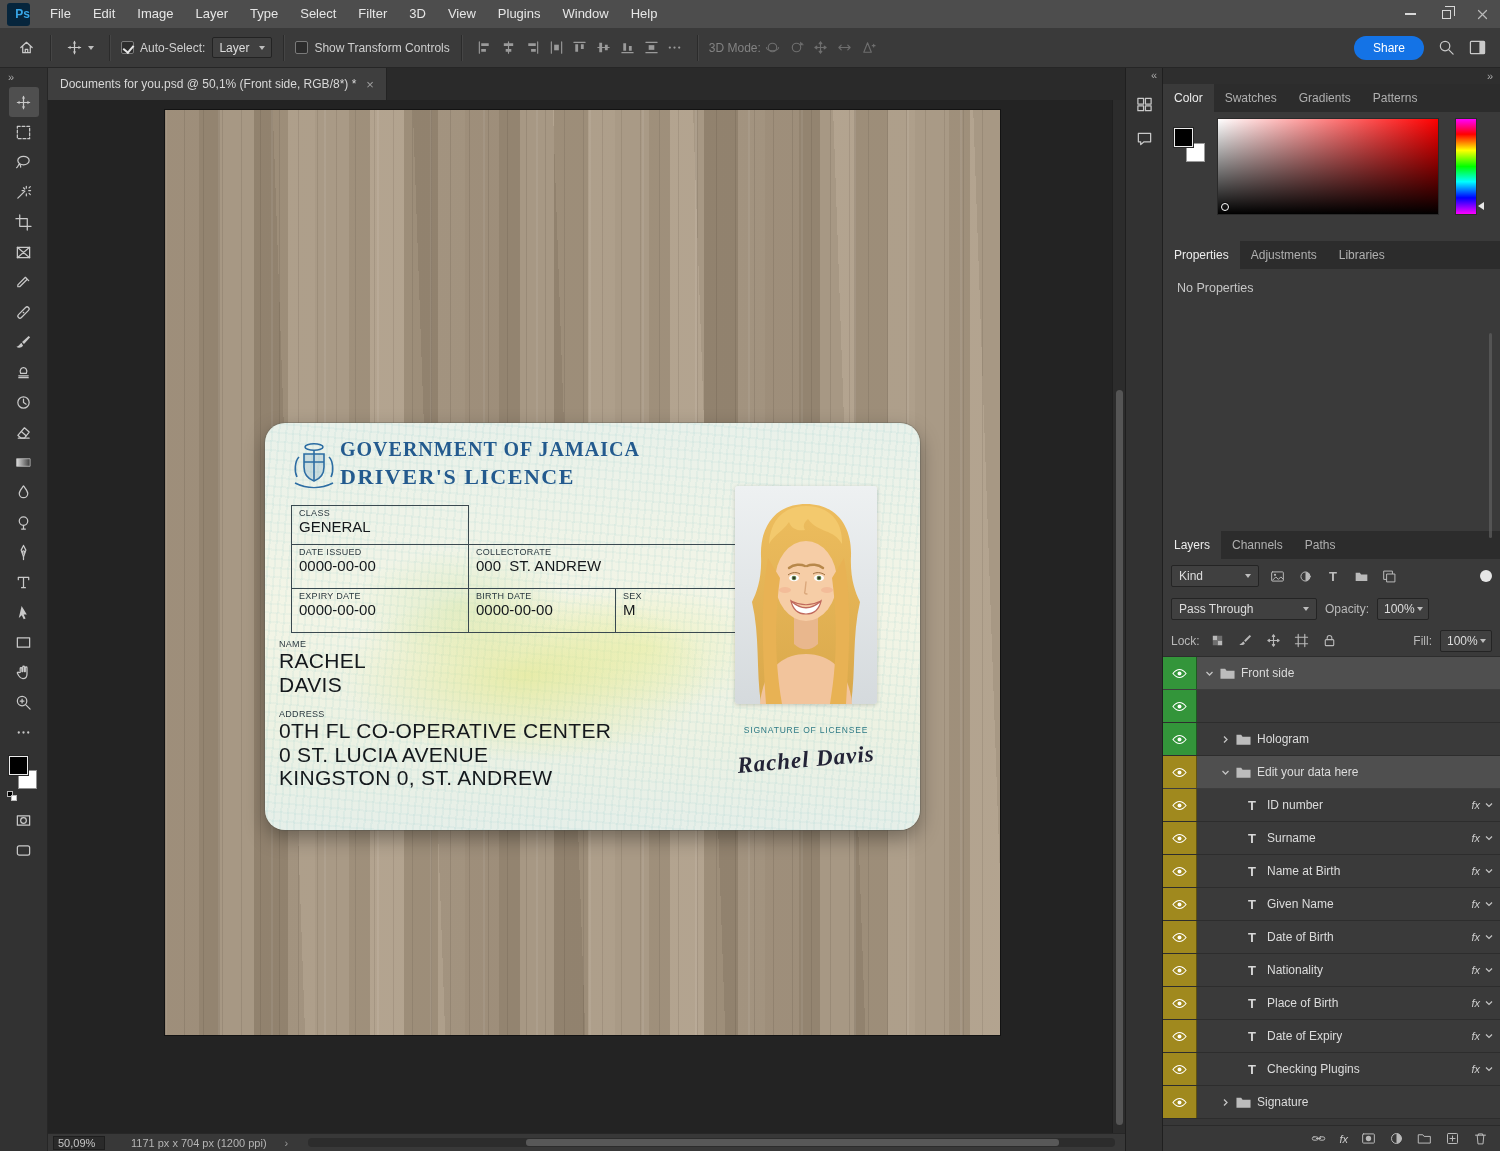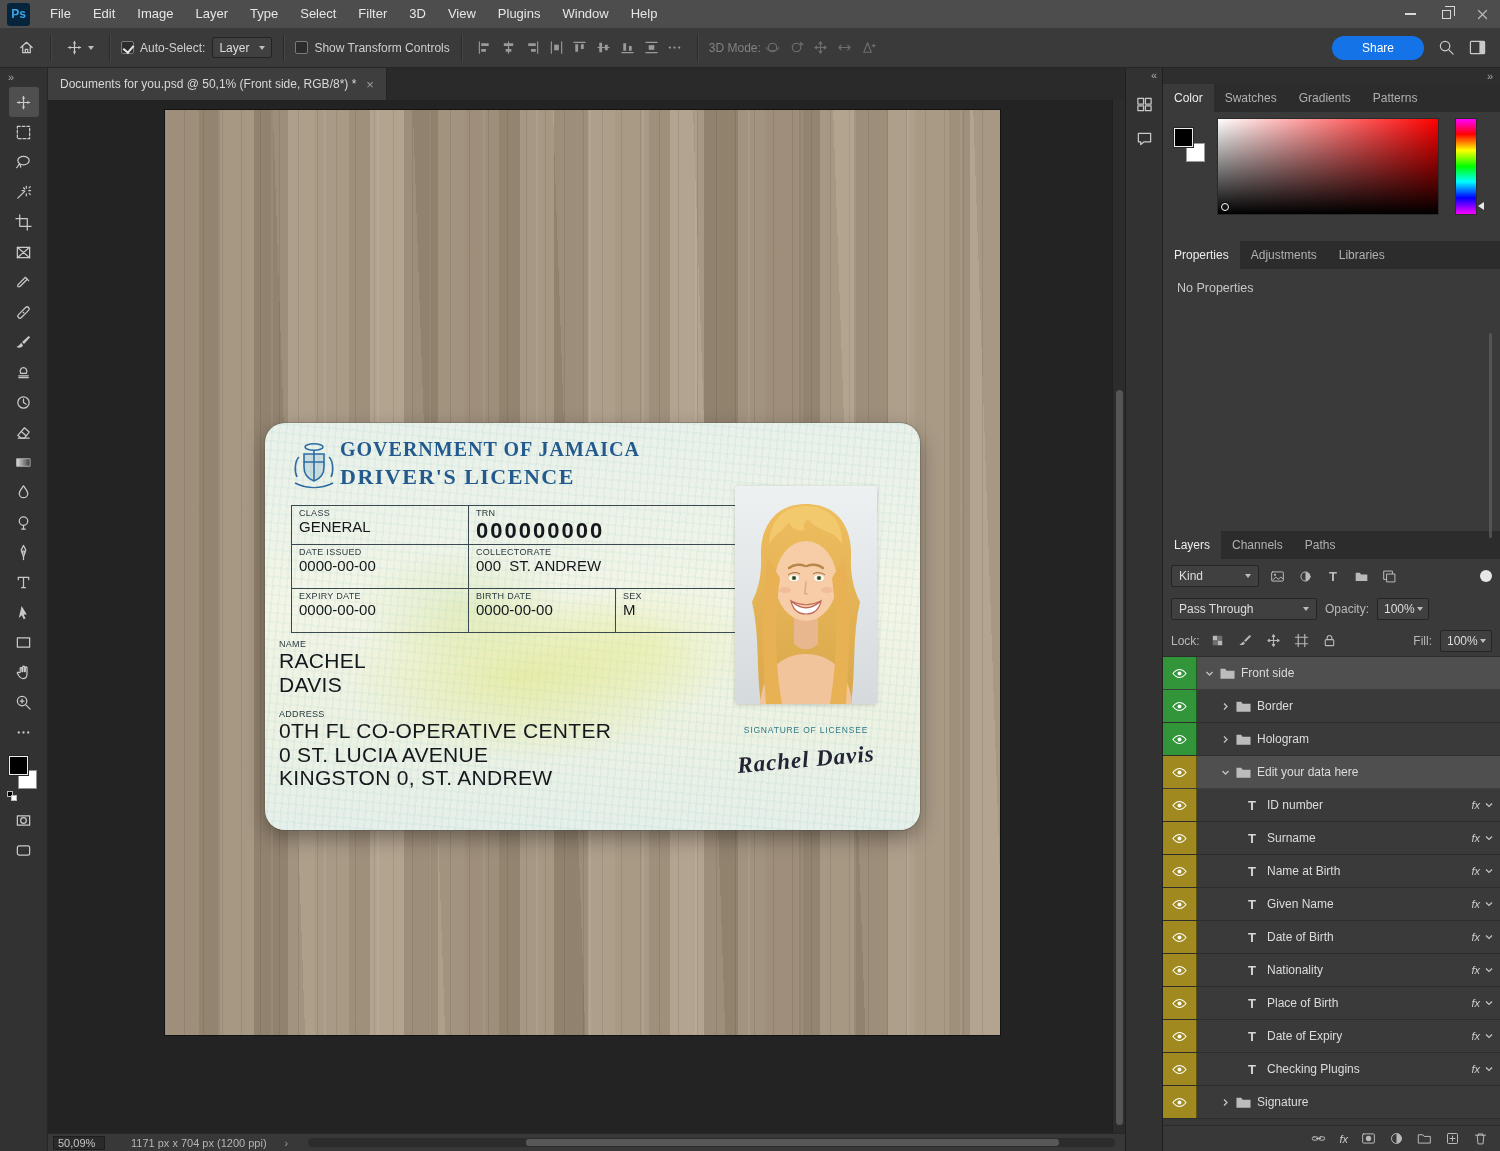--- a/index.html
+++ b/index.html
@@ -5,41 +5,41 @@
 *{box-sizing:border-box;margin:0;padding:0}
 html,body{width:1500px;height:1151px;overflow:hidden}
 body{font-family:"Liberation Sans",sans-serif;background:#232323;position:relative;color:#ddd}
 svg{display:block}
 .svgi{width:17px;height:17px;stroke:#c9c9c9;fill:none;stroke-width:1.3;stroke-linecap:round;stroke-linejoin:round}
 .svgs{width:15px;height:15px;stroke:#b9b9b9;fill:none;stroke-width:1.2;stroke-linecap:round;stroke-linejoin:round}
 .dim{stroke:#9a9a9a}.dis{stroke:#6e6e6e}
 
 
 .menubar{position:absolute;left:0;top:0;width:1500px;height:28px;background:#4d4d4d;display:flex;align-items:center;z-index:9}
-.ps-logo{width:23px;height:23px;background:#06253c;color:#38a7e8;font-size:12px;font-weight:bold;border-radius:3px;display:flex;align-items:center;justify-content:center;margin:0 9px 0 7px}
+.ps-logo{width:23px;height:23px;background:#06253c;color:#38a7e8;font-size:12px;font-weight:bold;border-radius:3px;display:flex;align-items:center;justify-content:flex-end;margin:0 9px 0 7px}
 .menu-item{font-size:13px;color:#e6e6e6;padding:0 11px;line-height:28px;cursor:default}
 .win-controls{margin-left:auto;display:flex;height:100%}
 .wc{width:36px;display:flex;align-items:center;justify-content:center}
 .wc-min{width:11px;height:2px;background:#d8d8d8}
 .wc-rest{width:9px;height:9px;border:1.4px solid #d8d8d8;position:relative}
 .wc-rest:before{content:"";position:absolute;left:2px;top:-5px;width:9px;height:9px;border:1.4px solid #d8d8d8;border-bottom:none;border-left:none}
 
 
 .optionsbar{position:absolute;left:0;top:28px;width:1500px;height:40px;background:#3a3a3a;border-bottom:1px solid #262626;display:flex;align-items:center;padding-left:14px}
 .vsep{width:1px;height:26px;background:#2b2b2b;box-shadow:1px 0 0 rgba(255,255,255,.06);margin:0 11px}
 .obtn{display:flex;align-items:center;gap:3px;padding:4px}
 .dd-tri{width:0;height:0;border-left:3.5px solid transparent;border-right:3.5px solid transparent;border-top:4px solid #bdbdbd;margin-left:2px}
 .chk{width:13px;height:13px;border:1px solid #7a7a7a;background:#2c2c2c;border-radius:2px;position:relative;margin-right:6px}
 .chk.on:after{content:"";position:absolute;left:3px;top:0.5px;width:5px;height:8px;border:solid #e8e8e8;border-width:0 2px 2px 0;transform:rotate(40deg)}
 .olabel{font-size:12px;color:#cfcfcf}
 .olabel.gray{color:#828282}
 .oselect{display:flex;align-items:center;height:21px;background:#404040;border:1px solid #232323;border-radius:2px;padding:0 6px;margin-left:7px;font-size:12px;color:#ddd;gap:8px}
 .alset{display:flex;align-items:center;gap:9px;margin:0 4px}
 .right-cluster{margin-left:auto;display:flex;align-items:center;gap:14px;padding-right:14px}
-.share-btn{background:#1473e6;color:#fff;font-size:12px;border:none;border-radius:13px;padding:5px 30px;cursor:pointer}
+.share-btn{background:#1473e6;color:#fff;font-size:12px;border:none;border-radius:13px;padding:5px 19px;cursor:pointer}
 
 
 .toolbar{position:absolute;left:0;top:68px;width:48px;height:1083px;background:#323232;border-right:1px solid #262626;display:flex;flex-direction:column;align-items:center;padding-top:2px}
 .tb-collapse{font-size:11px;color:#a9a9a9;height:17px;line-height:15px;width:100%;text-align:left;padding-left:8px;letter-spacing:-1px}
 .tool{width:30px;height:30px;display:flex;align-items:center;justify-content:center;border-radius:3px}
 .tool.active{background:#4f4f4f}
 .fgbg{position:relative;width:34px;height:46px;margin:8px 0 4px}
 .bg-sw{position:absolute;left:11px;top:15px;width:19px;height:19px;background:#fff;border:1px solid #8f8f8f}
 .fg-sw{position:absolute;left:2px;top:1px;width:19px;height:19px;background:#000;border:1px solid #ececec;box-shadow:0 0 0 1px #262626}
 .mini-sw{position:absolute;left:0;bottom:0;width:10px;height:10px}
@@ -471,24 +471,20 @@
         <div class="ctitles">
           <div class="ct1">GOVERNMENT OF JAMAICA</div>
           <div class="ct2">DRIVER'S LICENCE</div>
         </div>
         <div class="ctable">
           <div class="trow" style="height:40px">
             <div class="tcell" style="width:178px">
                 <span class="flabel">CLASS</span>
                 <span class="fval">GENERAL</span>
               </div>
-            <div class="tcell" style="flex:1">
-                <span class="flabel">TRN</span>
-                <span class="fval trn">000000000</span>
-              </div>
           </div>
           <div class="trow" style="height:44px">
             <div class="tcell" style="width:178px">
                 <span class="flabel">DATE ISSUED</span>
                 <span class="fval">0000-00-00</span>
               </div>
             <div class="tcell" style="flex:1">
                 <span class="flabel">COLLECTORATE</span>
                 <span class="fval">000  ST. ANDREW</span>
               </div>
@@ -736,29 +732,20 @@
         </div>
       </div>
 
       <div class="lrow">
         <div class="eye-cell green">
             <svg class="svgs" width="16" height="10" viewBox="0 0 16 10">
               <path d="M1 5q7-8.5 14 0q-7 8.5-14 0z" stroke="#fff" fill="none"></path>
               <circle cx="8" cy="5" r="2.1" fill="#fff" stroke="none"></circle>
             </svg>
           </div>
-        <div class="lcontent ind1">
-          <svg class="lchev" width="9" height="9" viewBox="0 0 9 9">
-              <path d="M3 1.5l3 3-3 3" stroke="#c4c4c4" fill="none" stroke-width="1.3"></path>
-            </svg>
-          <svg class="svgs" width="16" height="12" viewBox="0 0 16 12">
-              <path d="M.5 1h5l1.5 2h8.5v8.5H.5z" fill="#bcbcbc" stroke="none"></path>
-            </svg>
-          <span class="lname">Border</span>
-        </div>
       </div>
 
       <div class="lrow">
         <div class="eye-cell green">
             <svg class="svgs" width="16" height="10" viewBox="0 0 16 10">
               <path d="M1 5q7-8.5 14 0q-7 8.5-14 0z" stroke="#fff" fill="none"></path>
               <circle cx="8" cy="5" r="2.1" fill="#fff" stroke="none"></circle>
             </svg>
           </div>
         <div class="lcontent ind1">

